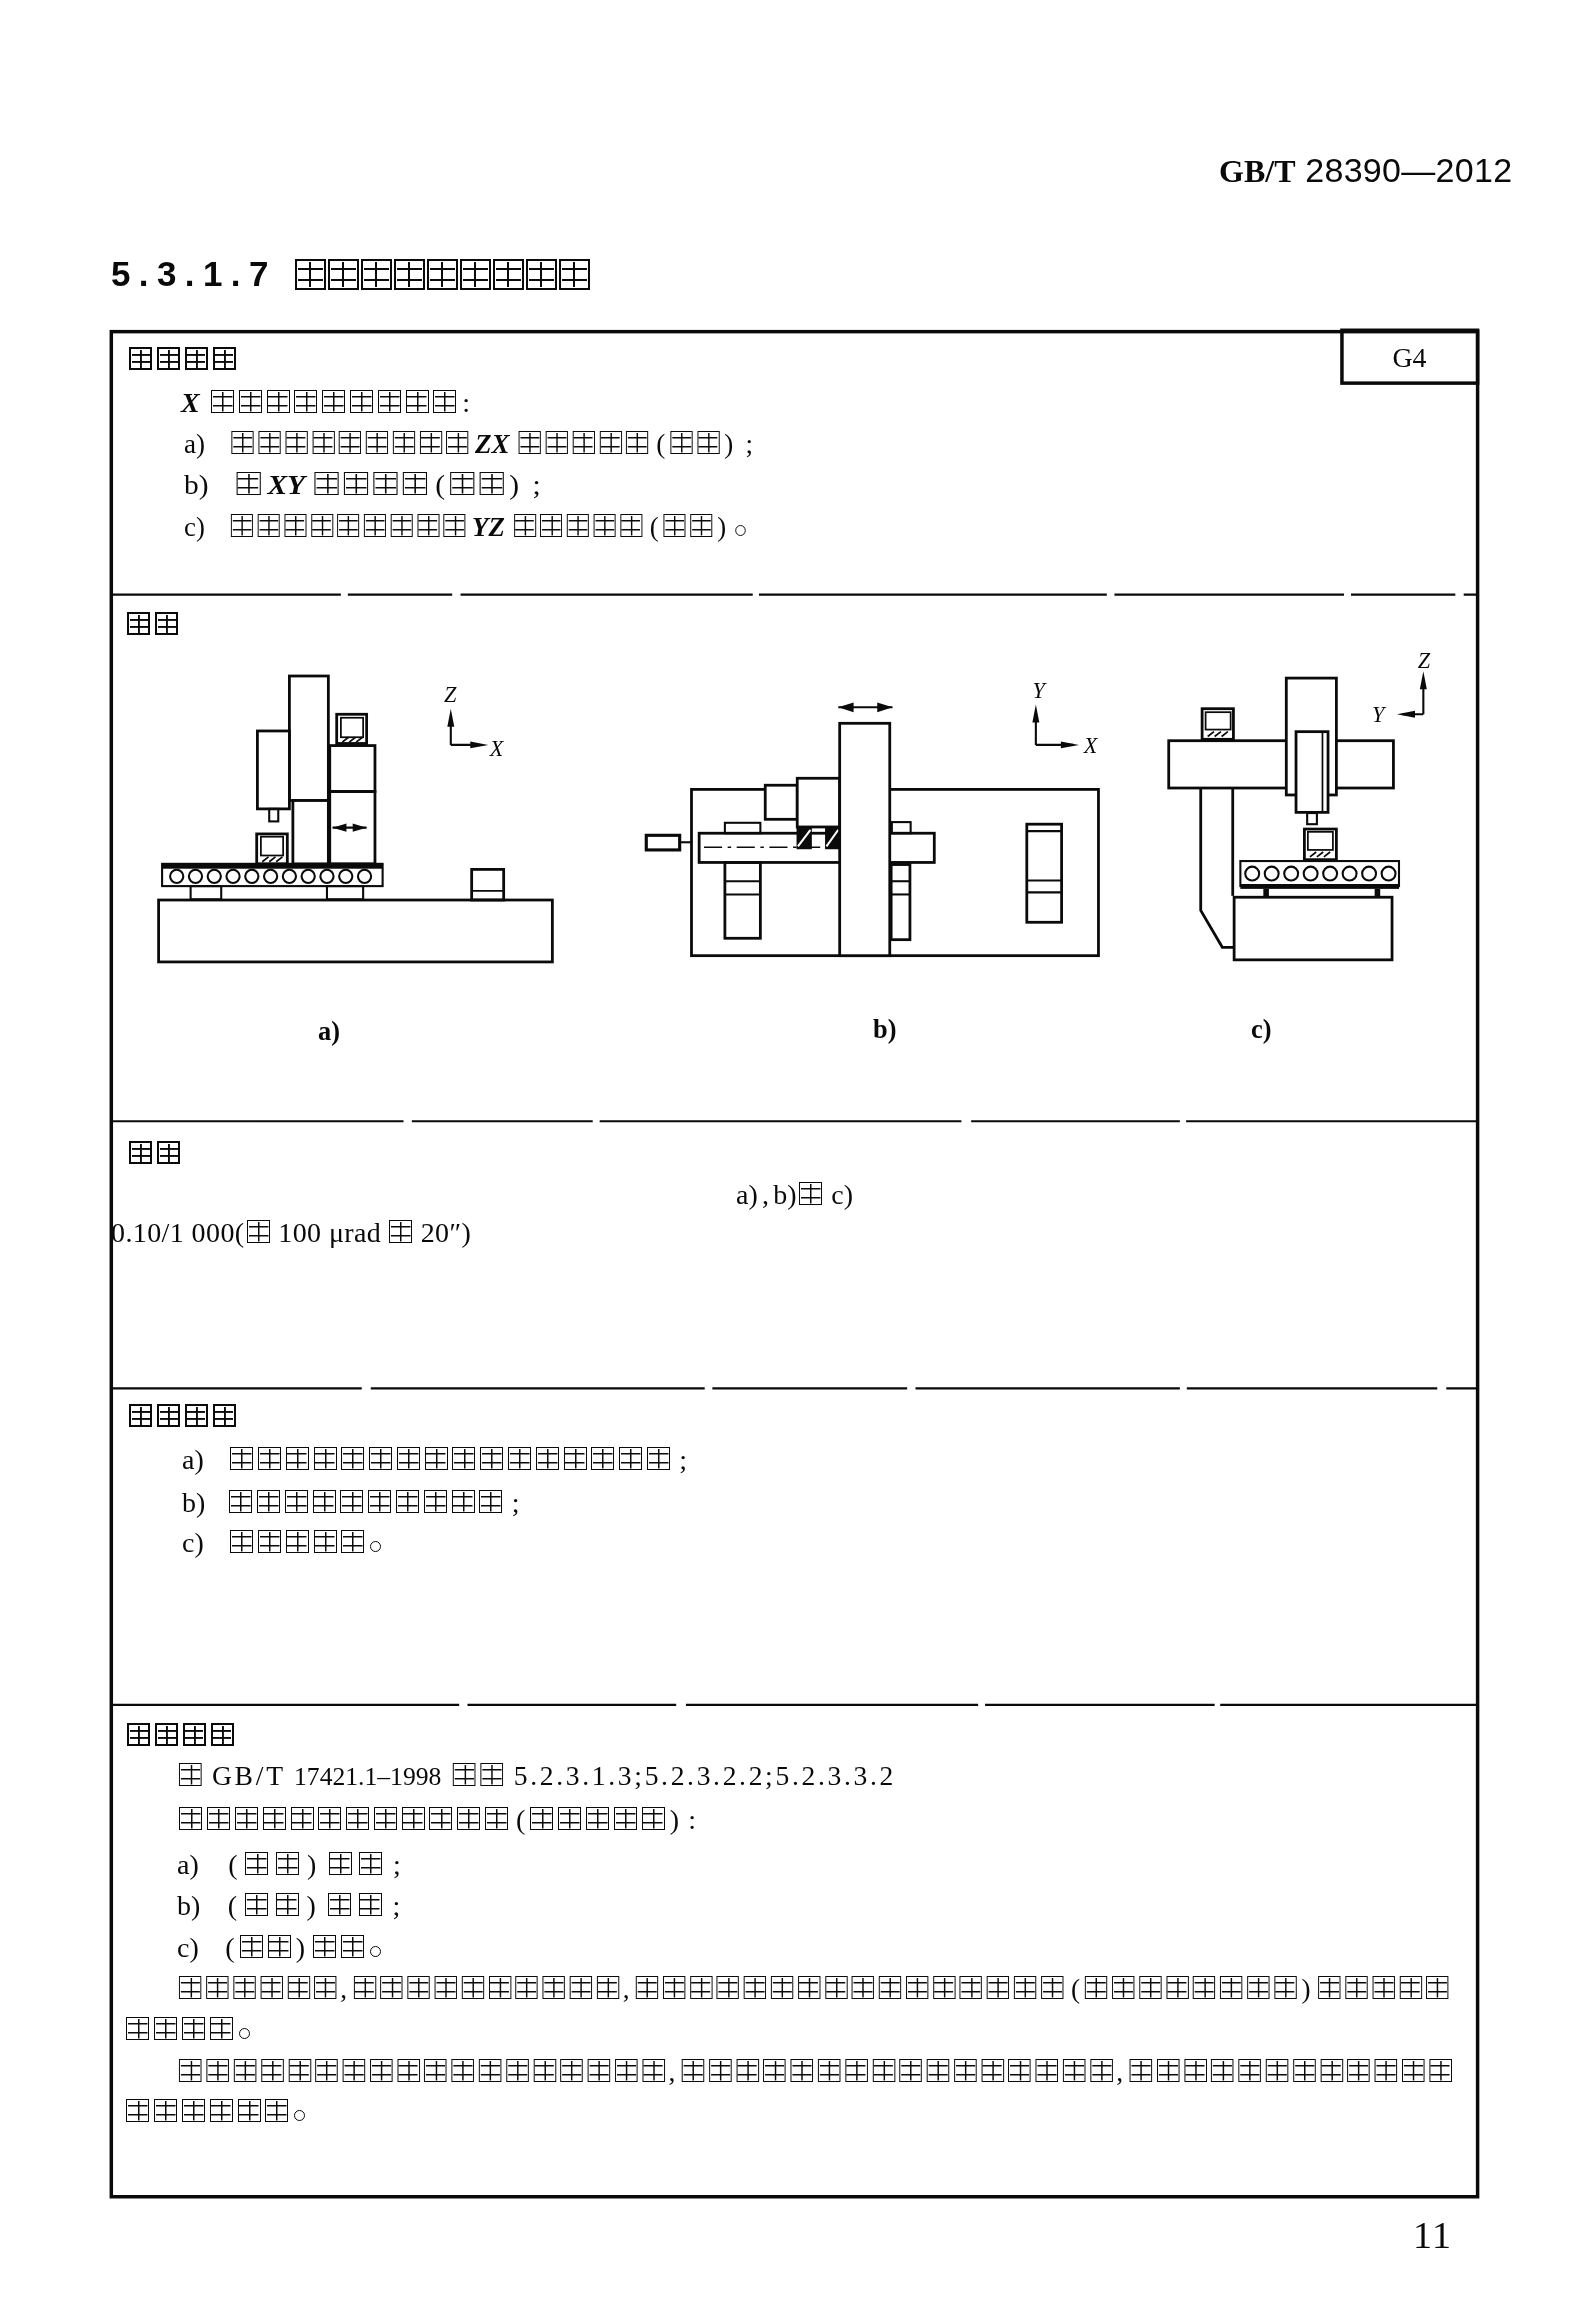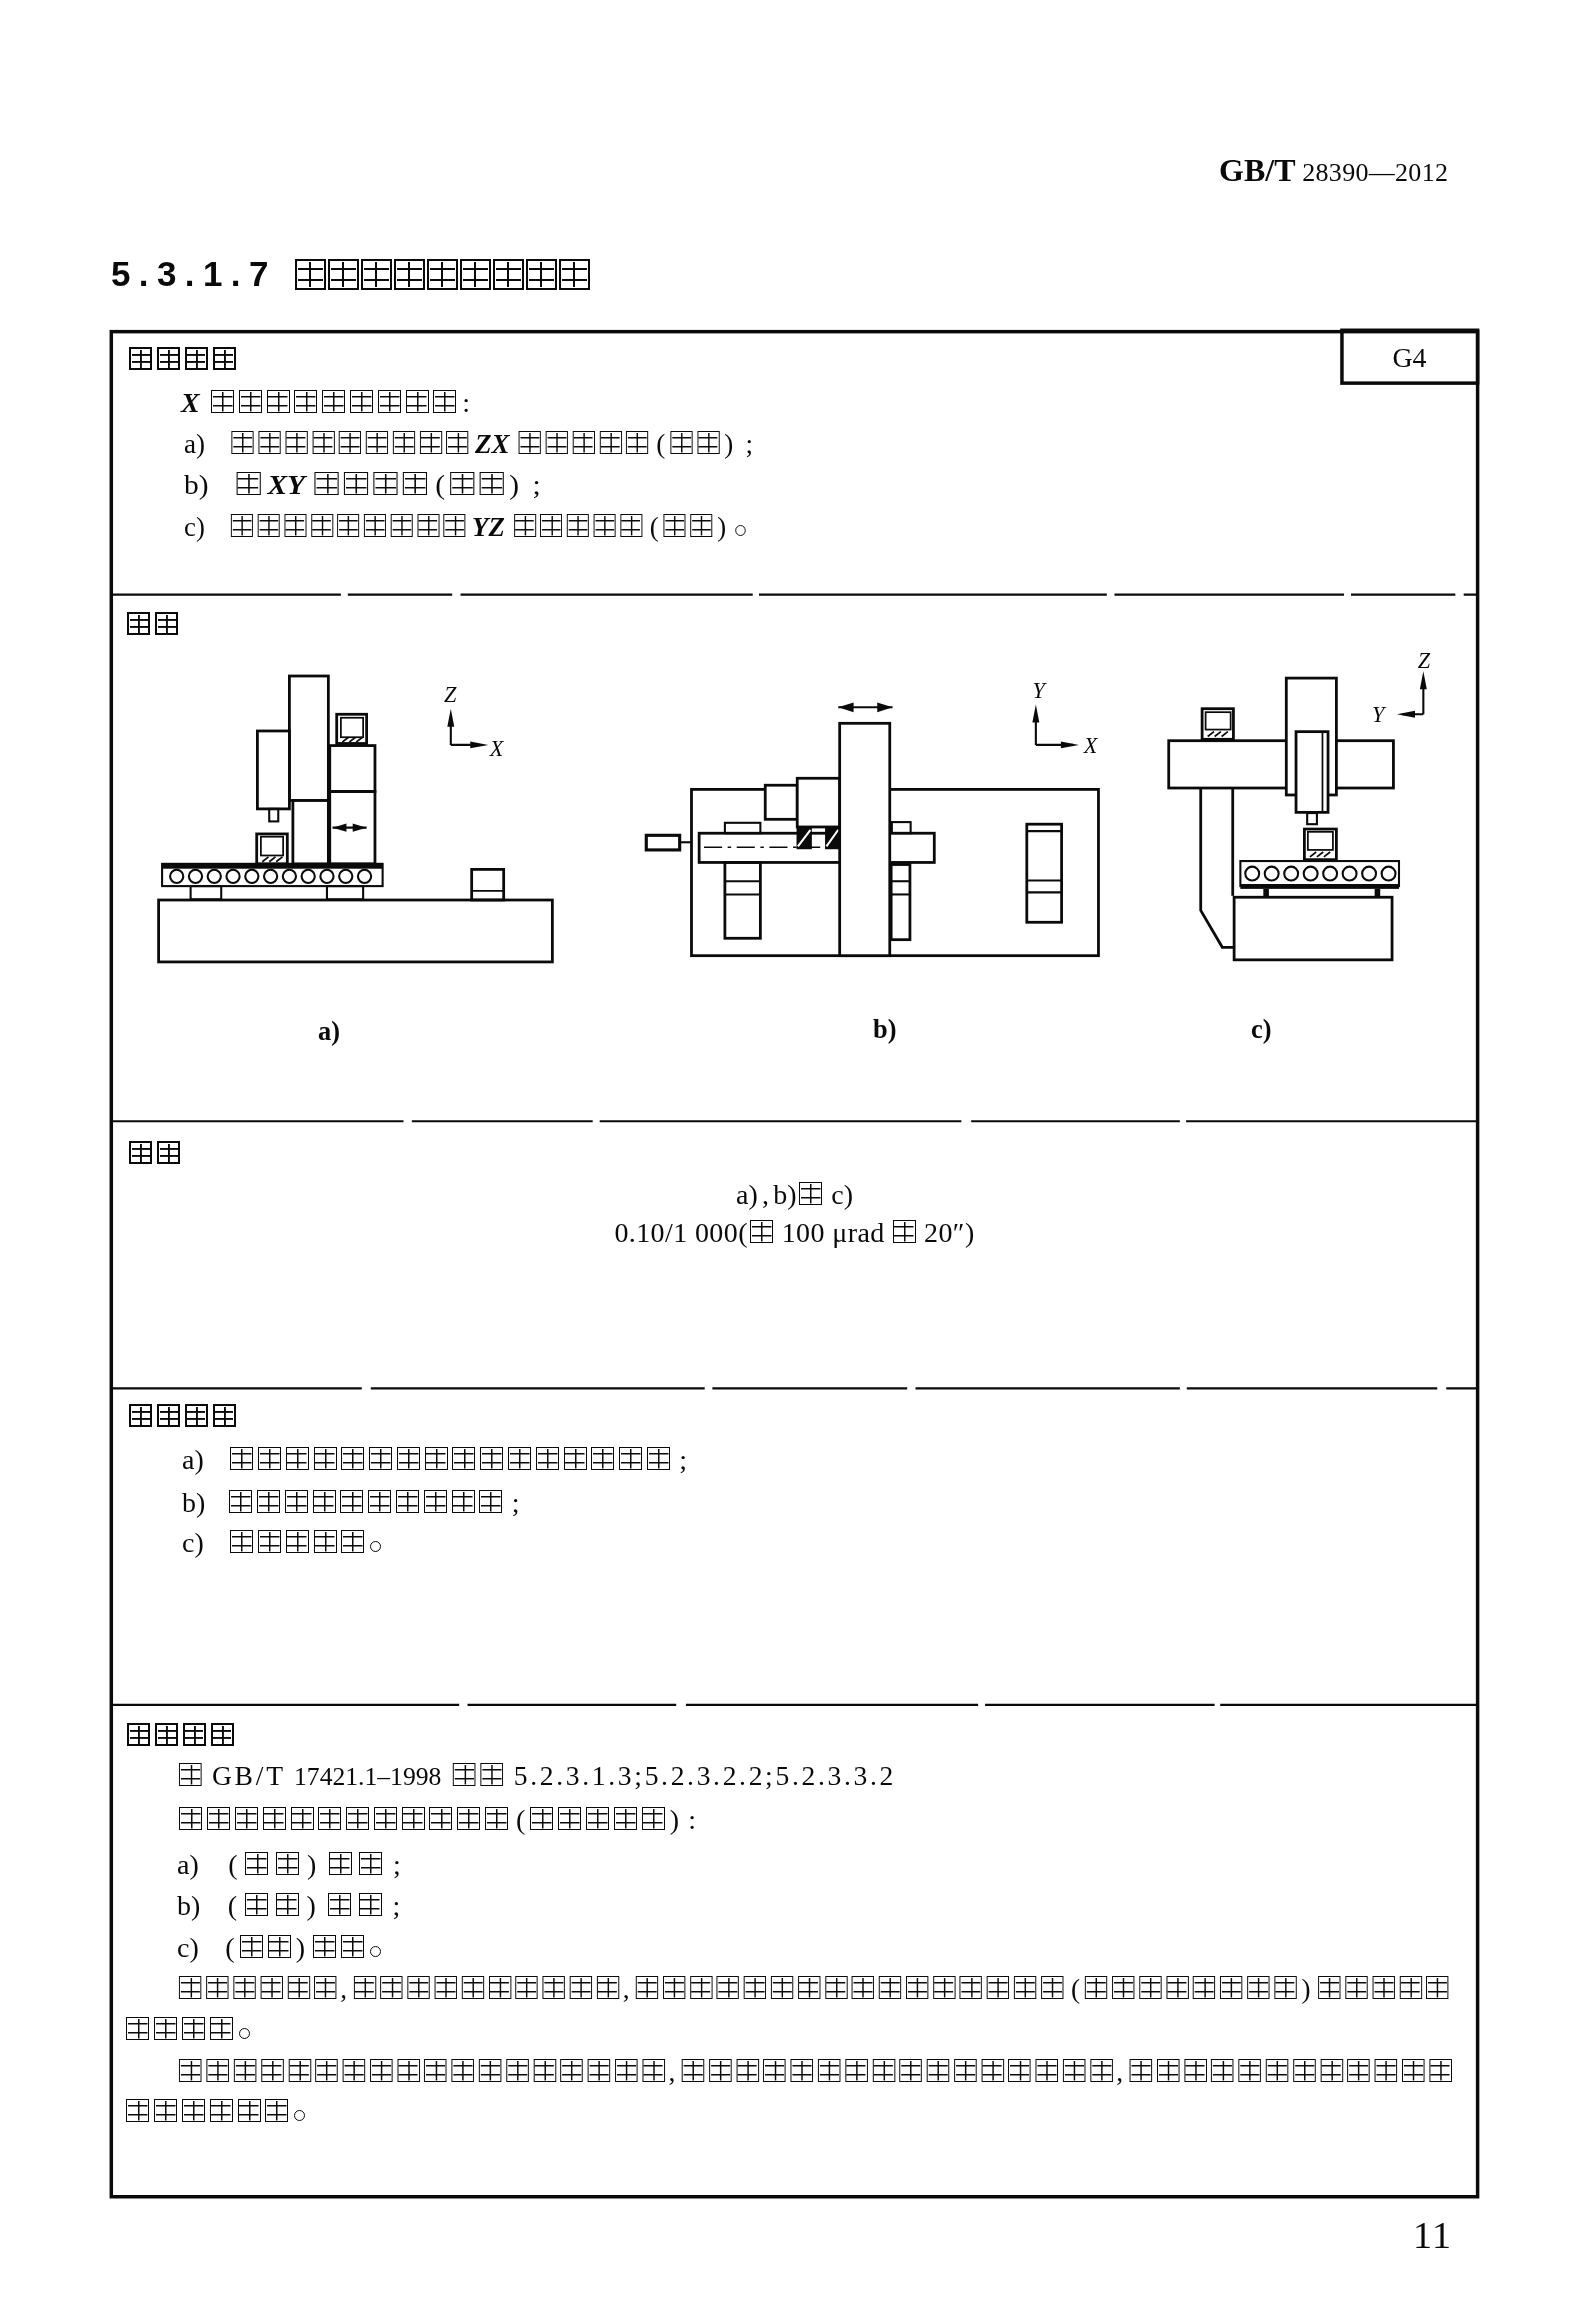--- a/index.html
+++ b/index.html
@@ -27,21 +27,21 @@
 .po{margin:0 2.8px 0 5.6px}
 .pc{margin:0 5.6px 0 2.8px}
 .sc{margin-left:7px}
 .cm{margin:0 4.2px 0 1.4px}
 .co{margin-left:3.5px}
 .w i.k{margin:0 3.8px}
 .w .po{margin:0 4.2px 0 8.4px}
 .w .pc{margin:0 8.4px 0 4.2px}
 </style></head><body>
 
-<div class="ln" style="left:1219px;top:159px"><span style="font-family:'Liberation Serif',serif;font-weight:bold;font-size:32px">GB/T</span><span style="font-family:Liberation Serif, serif;font-size:26px;letter-spacing:0.3px"> 28390—2012</span></div>
+<div class="ln" style="left:1219px;top:159px"><span style="font-family:'Liberation Serif',serif;font-weight:bold;font-size:32px">GB/T</span><span style="font-family:Liberation Sans, sans-serif;font-size:34px;letter-spacing:0.3px"> 28390—2012</span></div>
 
 <div class="ln" style="left:111px;top:259px"><span style="font-family:'Liberation Sans',sans-serif;font-weight:bold;font-size:35px;letter-spacing:8.4px">5.3.1.7</span><span class="sp" style="width:16.7px"></span><i class="h"></i><u>线</u><i class="h"></i><u>性</u><i class="h"></i><u>运</u><i class="h"></i><u>动</u><i class="h"></i><u>的</u><i class="h"></i><u>角</u><i class="h"></i><u>度</u><i class="h"></i><u>偏</u><i class="h"></i><u>差</u></div>
 
 <div class="ln" style="left:127px;top:347px"><i class="b"></i><u>检</u><i class="b"></i><u>验</u><i class="b"></i><u>项</u><i class="b"></i><u>目</u></div>
 
 <div class="ln" style="left:181px;top:390px"><span class="it" style="font-weight:bold">X</span><span class="sp" style="width:9px"></span><i class="k"></i><u>轴</u><i class="k"></i><u>线</u><i class="k"></i><u>运</u><i class="k"></i><u>动</u><i class="k"></i><u>的</u><i class="k"></i><u>角</u><i class="k"></i><u>度</u><i class="k"></i><u>偏</u><i class="k"></i><u>差</u><span class="co">:</span></div>
 
 <div class="ln" style="left:184px;top:431px;transform:scaleX(0.967);transform-origin:0 0"><span>a)</span><span class="sp" style="width:25px"></span><i class="k"></i><u>在</u><i class="k"></i><u>平</u><i class="k"></i><u>行</u><i class="k"></i><u>于</u><i class="k"></i><u>移</u><i class="k"></i><u>动</u><i class="k"></i><u>方</u><i class="k"></i><u>向</u><i class="k"></i><u>的</u><span class="sp" style="width:4.2px"></span><span class="it" style="font-weight:bold">ZX</span><span class="sp" style="width:7px"></span><i class="k"></i><u>垂</u><i class="k"></i><u>直</u><i class="k"></i><u>平</u><i class="k"></i><u>面</u><i class="k"></i><u>内</u><span class="po">(</span><i class="k"></i><u>俯</u><i class="k"></i><u>仰</u><span class="pc">)</span><span class="sc">;</span></div>
 
 <div class="ln" style="left:184px;top:472px;transform:scaleX(1.052);transform-origin:0 0"><span>b)</span><span class="sp" style="width:24px"></span><i class="k"></i><u>在</u><span class="sp" style="width:4.2px"></span><span class="it" style="font-weight:bold">XY</span><span class="sp" style="width:7px"></span><i class="k"></i><u>水</u><i class="k"></i><u>平</u><i class="k"></i><u>面</u><i class="k"></i><u>内</u><span class="po">(</span><i class="k"></i><u>偏</u><i class="k"></i><u>摆</u><span class="pc">)</span><span class="sc">;</span></div>
@@ -53,21 +53,21 @@
 <div class="ln" style="left:318px;top:1019px"><span style="font-weight:bold;font-size:26.4px">a)</span></div>
 
 <div class="ln" style="left:873px;top:1017px"><span style="font-weight:bold;font-size:26.4px">b)</span></div>
 
 <div class="ln" style="left:1251px;top:1017px"><span style="font-weight:bold;font-size:26.4px">c)</span></div>
 
 <div class="ln" style="left:127px;top:1141px"><i class="b"></i><u>公</u><i class="b"></i><u>差</u></div>
 
 <div class="ln" style="left:111px;top:1182px;width:1367px;text-align:center;white-space:nowrap"><span>a)</span><span style="margin:0 4.2px">,</span><span>b)</span><i class="k"></i><u>和</u><span class="sp" style="width:7px"></span><span>c)</span></div>
 
-<div class="ln" style="left:111px;top:1220px;width:1367px;text-align:center;letter-spacing:0.4px"><span>0.10/1 000(</span><i class="k"></i><u>或</u><span class="sp" style="width:5.6px"></span><span>100 μrad</span><span class="sp" style="width:5.6px"></span><i class="k"></i><u>或</u><span class="sp" style="width:5.6px"></span><span>20″)</span></div>
+<div class="ln" style="left:111px;top:1220px;width:1367px;letter-spacing:0.4px"><span>0.10/1 000(</span><i class="k"></i><u>或</u><span class="sp" style="width:5.6px"></span><span>100 μrad</span><span class="sp" style="width:5.6px"></span><i class="k"></i><u>或</u><span class="sp" style="width:5.6px"></span><span>20″)</span></div>
 
 <div class="ln" style="left:127px;top:1404px"><i class="b"></i><u>检</u><i class="b"></i><u>验</u><i class="b"></i><u>工</u><i class="b"></i><u>具</u></div>
 
 <div class="ln" style="left:182px;top:1447px"><span>a)</span><span class="sp" style="width:24px"></span><i class="k"></i><u>精</u><i class="k"></i><u>密</u><i class="k"></i><u>水</u><i class="k"></i><u>平</u><i class="k"></i><u>仪</u><i class="k"></i><u>或</u><i class="k"></i><u>光</u><i class="k"></i><u>学</u><i class="k"></i><u>角</u><i class="k"></i><u>度</u><i class="k"></i><u>偏</u><i class="k"></i><u>差</u><i class="k"></i><u>测</u><i class="k"></i><u>量</u><i class="k"></i><u>工</u><i class="k"></i><u>具</u><span class="sc">;</span></div>
 
 <div class="ln" style="left:182px;top:1490px"><span>b)</span><span class="sp" style="width:21.6px"></span><i class="k"></i><u>光</u><i class="k"></i><u>学</u><i class="k"></i><u>角</u><i class="k"></i><u>度</u><i class="k"></i><u>偏</u><i class="k"></i><u>差</u><i class="k"></i><u>测</u><i class="k"></i><u>量</u><i class="k"></i><u>工</u><i class="k"></i><u>具</u><span class="sc">;</span></div>
 
 <div class="ln" style="left:182px;top:1530px"><span>c)</span><span class="sp" style="width:24px"></span><i class="k"></i><u>精</u><i class="k"></i><u>密</u><i class="k"></i><u>水</u><i class="k"></i><u>平</u><i class="k"></i><u>仪</u><s class="o"></s></div>
 
 <div class="ln" style="left:125px;top:1723px"><i class="b"></i><u>检</u><i class="b"></i><u>验</u><i class="b"></i><u>方</u><i class="b"></i><u>法</u></div>

